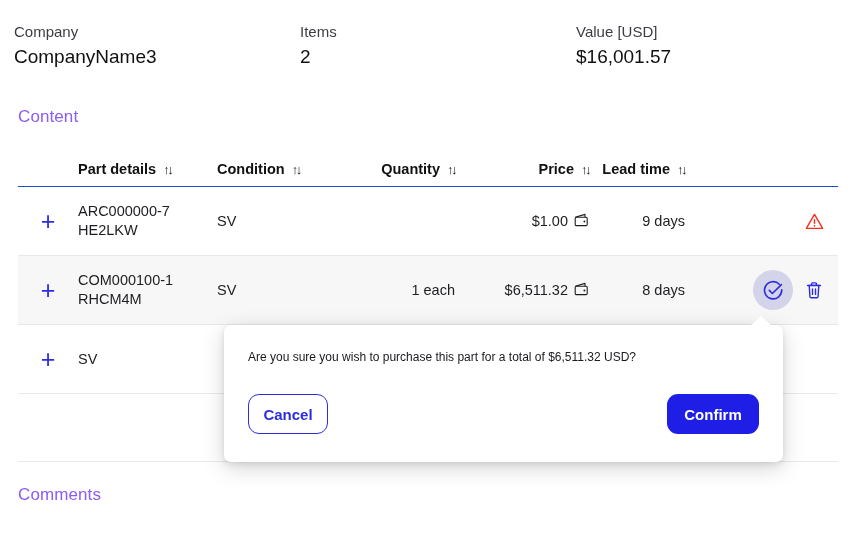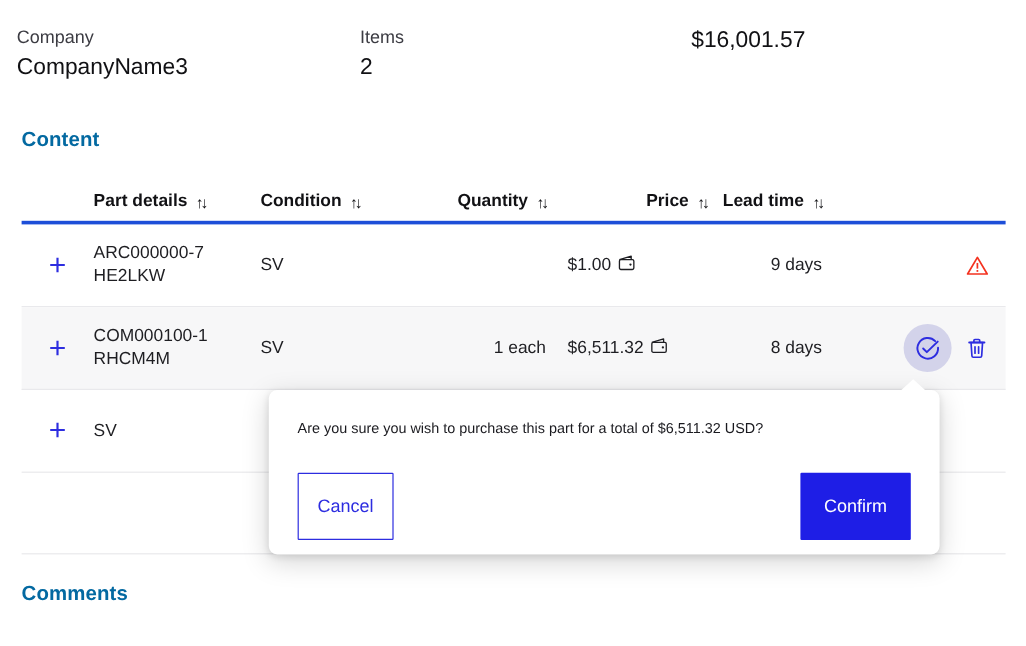--- a/index.html
+++ b/index.html
@@ -33,41 +33,41 @@
   .sum-value {
     font-size: 19px;
     color: #111114;
     line-height: 24px;
   }
 
   
   .section-title {
     position: absolute;
     font-size: 17px;
-    font-weight: bold;
-    color: #0369a1;
+    font-weight: normal;
+    color: #8b5cf6;
     letter-spacing: .1px;
   }
   #content-title  { left: 18px; top: 107px; }
   #comments-title { left: 18px; top: 485px; }
 
   
   .table {
     position: absolute;
     left: 18px; top: 152px;
     width: 820px;
   }
   .t-row {
     display: flex;
     align-items: center;
     position: relative;
   }
   .t-head {
     height: 35px;
-    border-bottom: 3px solid #1d4ed8;
+    border-bottom: 1px solid #1d4ed8;
   }
   .t-body-row {
     height: 69px;
     border-bottom: 1px solid #e9e9ec;
   }
   .t-body-row.highlight { background: #f7f7f8; }
 
   .c-expand  { width: 60px; display: flex; justify-content: center; align-items: center; }
   .c-part    { width: 139px; }
   .c-cond    { width: 126px; }
@@ -96,20 +96,21 @@
 
   .td {
     font-size: 14.5px;
     color: #1e1e22;
     white-space: nowrap;
   }
   .part-line { line-height: 19px; }
   .price-cell {
     display: flex;
     align-items: center;
+    justify-content: flex-end;
     gap: 6px;
   }
 
   .plus-btn {
     color: #2d2de0;
     font-size: 25px;
     line-height: 1;
     font-weight: 300;
     cursor: pointer;
     user-select: none;
@@ -162,24 +163,24 @@
   }
   .popover-text {
     position: absolute;
     left: 24px; top: 25px;
     font-size: 12px;
     color: #1a1a1f;
     white-space: nowrap;
   }
   .btn {
     position: absolute;
-    height: 56px;
-    border-radius: 1px;
+    height: 40px;
+    border-radius: 11px;
     font-size: 15px;
-    font-weight: normal;
+    font-weight: bold;
     display: flex; align-items: center; justify-content: center;
     cursor: pointer;
     user-select: none;
   }
   .btn-cancel {
     left: 24px; top: 69px;
     width: 80px;
     background: #ffffff;
     border: 1.6px solid #2d2de0;
     color: #2d2de0;
@@ -200,20 +201,21 @@
   <div class="summary">
     <div class="sum-col company">
       <span class="sum-label">Company</span>
       <span class="sum-value">CompanyName3</span>
     </div>
     <div class="sum-col items">
       <span class="sum-label">Items</span>
       <span class="sum-value">2</span>
     </div>
     <div class="sum-col value">
+      <span class="sum-label">Value [USD]</span>
       <span class="sum-value">$16,001.57</span>
     </div>
   </div>
 
   <div class="section-title" id="content-title">Content</div>
   <div class="section-title" id="comments-title">Comments</div>
 
   <div class="table">
 
     <div class="t-row t-head">

